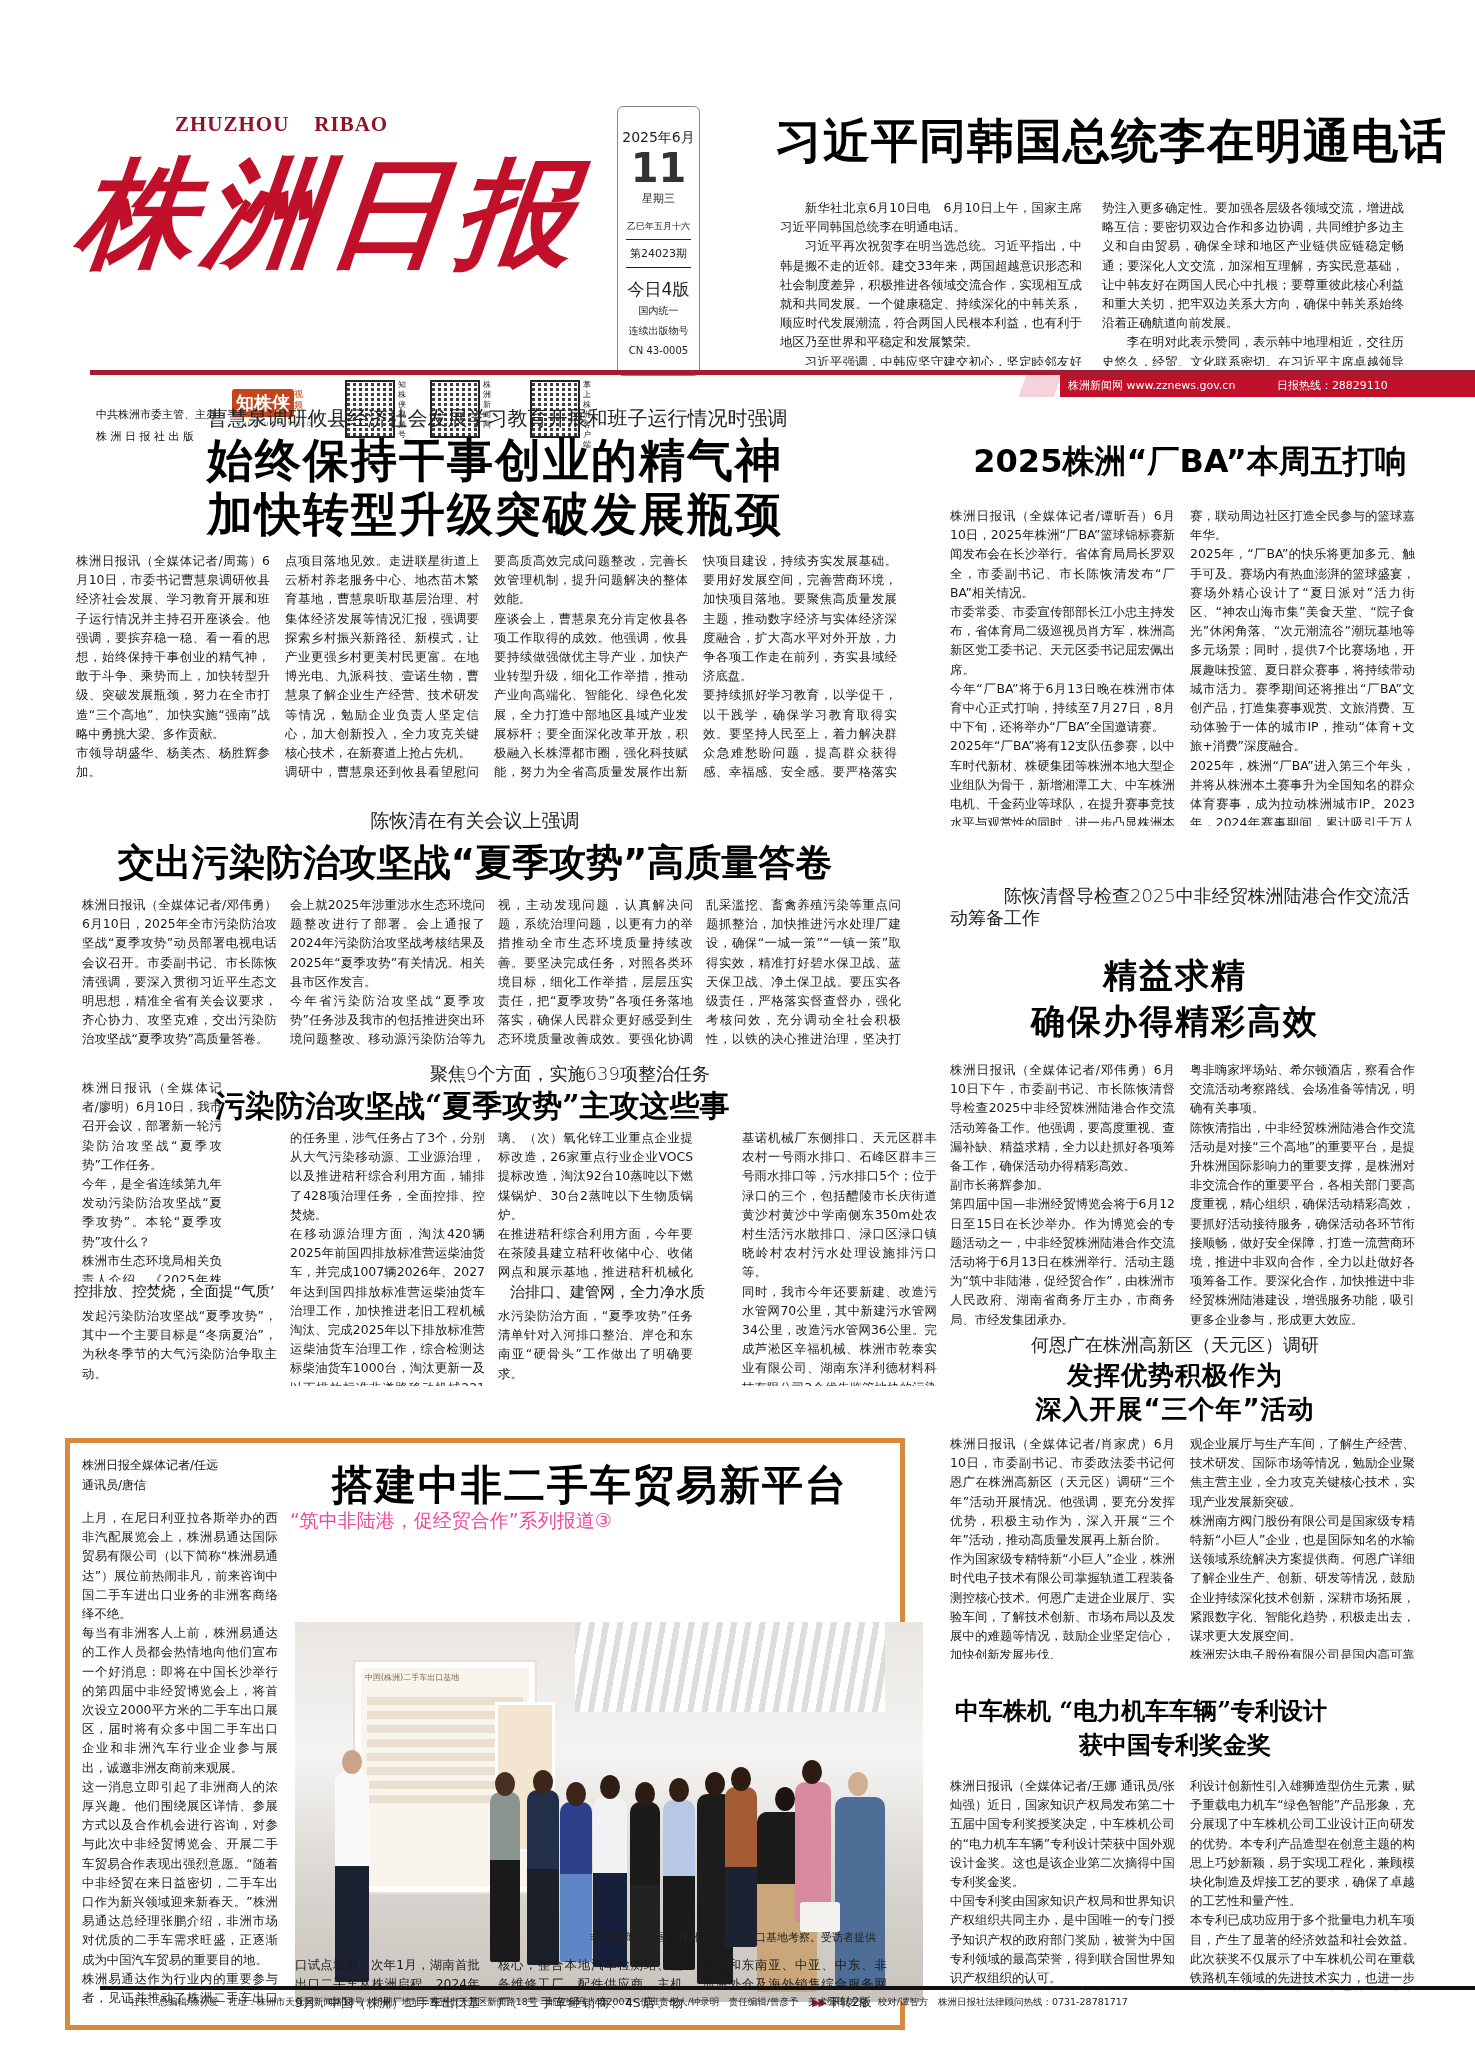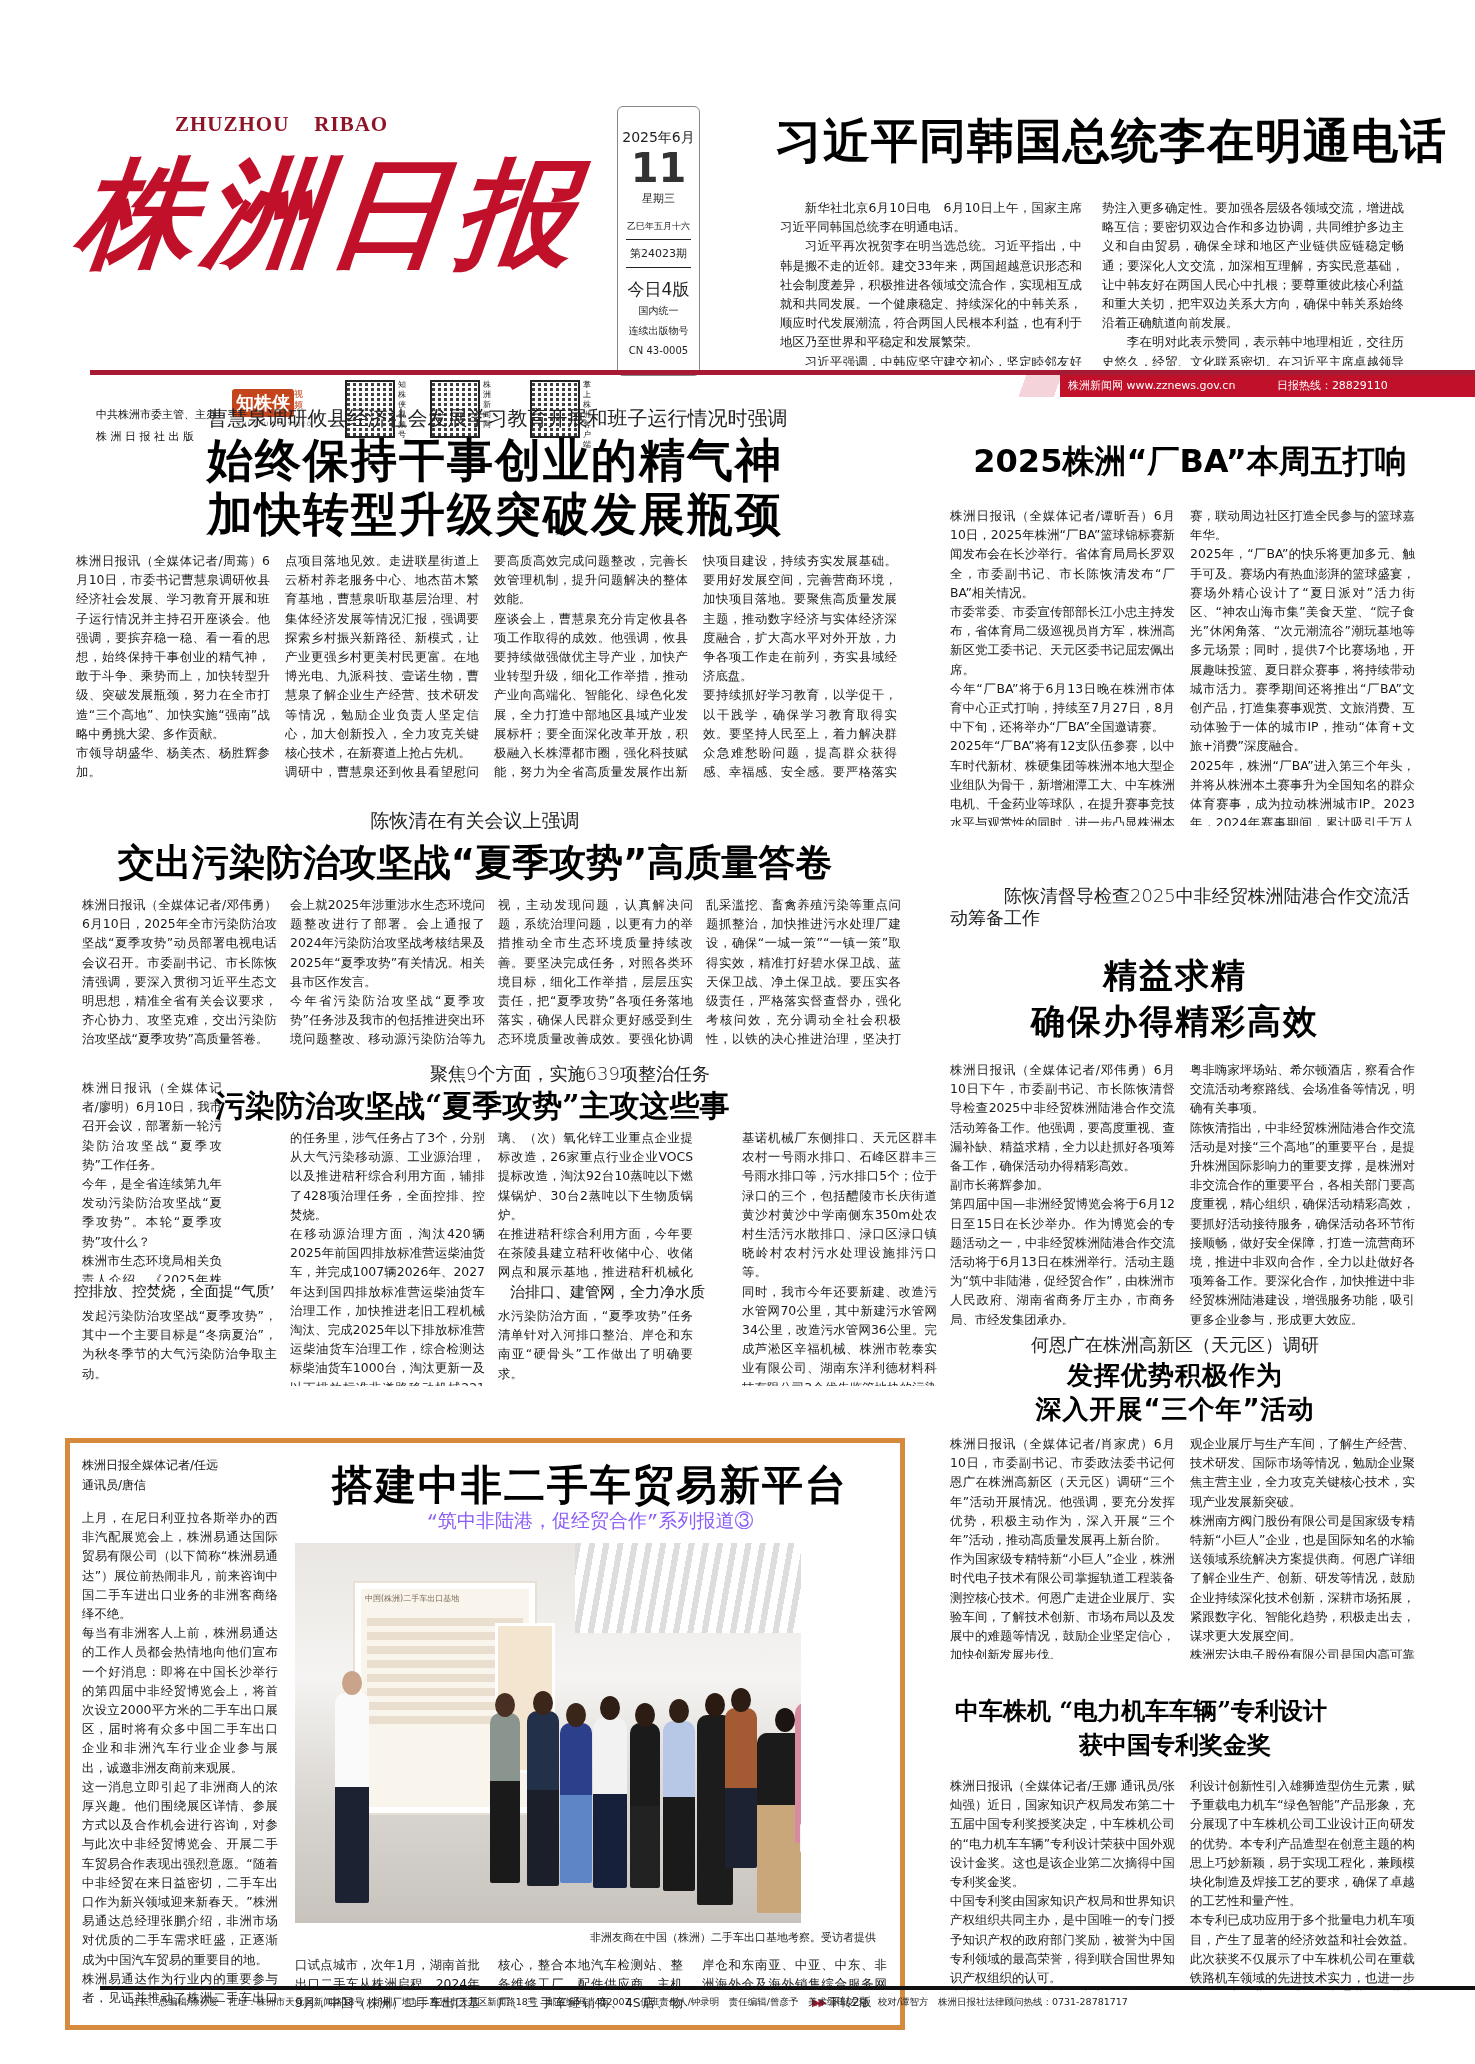--- a/index.html
+++ b/index.html
@@ -5,21 +5,21 @@
   * { box-sizing: border-box; margin: 0; padding: 0; }
   html, body { width: 1475px; height: 2064px; background: #fff; overflow: hidden; }
   body { font-family: "DejaVu Sans", sans-serif; color: #111; position: relative; }
   .abs { position: absolute; }
   .body-text { font-size: 12.4px; line-height: 19.2px; text-align: justify; color: #1a1a1a; overflow: hidden; }
   .body-text p { text-indent: 2em; }
   .col { position: absolute; overflow: hidden; }
   .kicker { font-family: "DejaVu Sans", sans-serif; font-weight: 300; color: #222; text-align: center; white-space: nowrap; }
   .hl { font-family: "DejaVu Sans", sans-serif; font-weight: 900; color: #000; text-align: center; white-space: nowrap; letter-spacing: 2px; }
   .hl-serif { font-family: "DejaVu Serif", serif; font-weight: 700; color: #000; text-align: center; white-space: nowrap; }
-  .sub { font-size: 19px; text-align: center; white-space: nowrap; color: #8b5cf6; font-family: Liberation Mono, monospace; }
+  .sub { font-size: 19px; white-space: nowrap; color: #ec4899; }
 
   
   .mast-en { left: 175px; top: 112px; font-family: "Liberation Serif", serif; font-weight: 700; font-size: 21px; color: #8e1428; letter-spacing: 1px; }
   .mast-zh { left: 78px; top: 138px; width: 520px; height: 150px; font-family: "DejaVu Serif", serif; font-weight: 900; font-style: italic; font-size: 118px; line-height: 150px; color: #c0102a; letter-spacing: 8px; transform: skewX(-6deg); }
   .datebox { left: 617px; top: 106px; width: 83px; height: 270px; border: 1.5px solid #888; border-radius: 6px; text-align: center; color: #222; }
   .datebox .ym { margin-top: 22px; font-size: 14px; }
   .datebox .day { font-size: 40px; font-weight: 700; line-height: 42px; color: #333; }
   .datebox .wk { font-size: 11px; margin-top: 2px; }
   .datebox .lunar { font-size: 9px; margin-top: 14px; padding-bottom: 6px; border-bottom: 1px solid #222; margin-left: 8px; margin-right: 8px; }
   .datebox .issue { font-size: 11px; padding: 6px 0; border-bottom: 1px solid #222; margin-left: 8px; margin-right: 8px; }
@@ -38,21 +38,21 @@
   
   .top-hl { left: 775px; top: 110px; width: 700px; font-size: 47px; letter-spacing: 1px; text-align: left; }
   .redbar { left: 90px; top: 370px; width: 1385px; height: 5px; background: #a61a33; }
   .redtab { left: 1060px; top: 375px; width: 415px; height: 22px; background: #c0102a; color: #fff; font-size: 11px; line-height: 22px; padding-left: 8px; }
   .redtab-fade { left: 1000px; top: 375px; width: 80px; height: 22px; background: linear-gradient(110deg, #fff 0 30%, #f5d3da 30% 70%, transparent 70%); }
 
   
   .featbox { left: 65px; top: 1438px; width: 840px; height: 592px; border: 5px solid #d58a3d; }
   .footer { left: 130px; top: 1996px; font-size: 9.5px; color: #222; white-space: nowrap; }
 
-  .photo { left: 295px; top: 1543px; width: 506px; height: 380px; overflow: hidden;
+  .photo { left: 295px; top: 1622px; width: 628px; height: 380px; overflow: hidden;
     background: linear-gradient(180deg, #e9e6e2 0%, #f5f4f2 35%, #d8d4cf 70%, #c8c3bd 100%); }
   .photo .screen { position: absolute; left: 60px; top: 40px; width: 180px; height: 230px; background: #faf5ec; border: 6px solid #fff; box-shadow: 0 0 0 2px #e8e0d4; }
   .photo .screen2 { position: absolute; left: 190px; top: 80px; width: 55px; height: 150px; background: #f6efe3; border: 3px solid #fff; }
   .photo .ceiling { position: absolute; left: 280px; top: 0; width: 310px; height: 90px; background: repeating-linear-gradient(100deg, #ddd 0 6px, #fff 6px 14px); }
   .photo .person { position: absolute; border-radius: 10px 10px 2px 2px; }
   .photo .head { position: absolute; width: 20px; height: 24px; border-radius: 50%; }
   .caption { left: 590px; top: 1930px; font-size: 11px; color: #222; font-family: "DejaVu Serif", serif; white-space: nowrap; }
   .turn { left: 800px; top: 1965px; font-size: 12px; color: #222; white-space: nowrap; }
   .turn .arrow { color: #a61a33; font-size: 11px; letter-spacing: -2px; margin-right: 3px; }
 </style>

